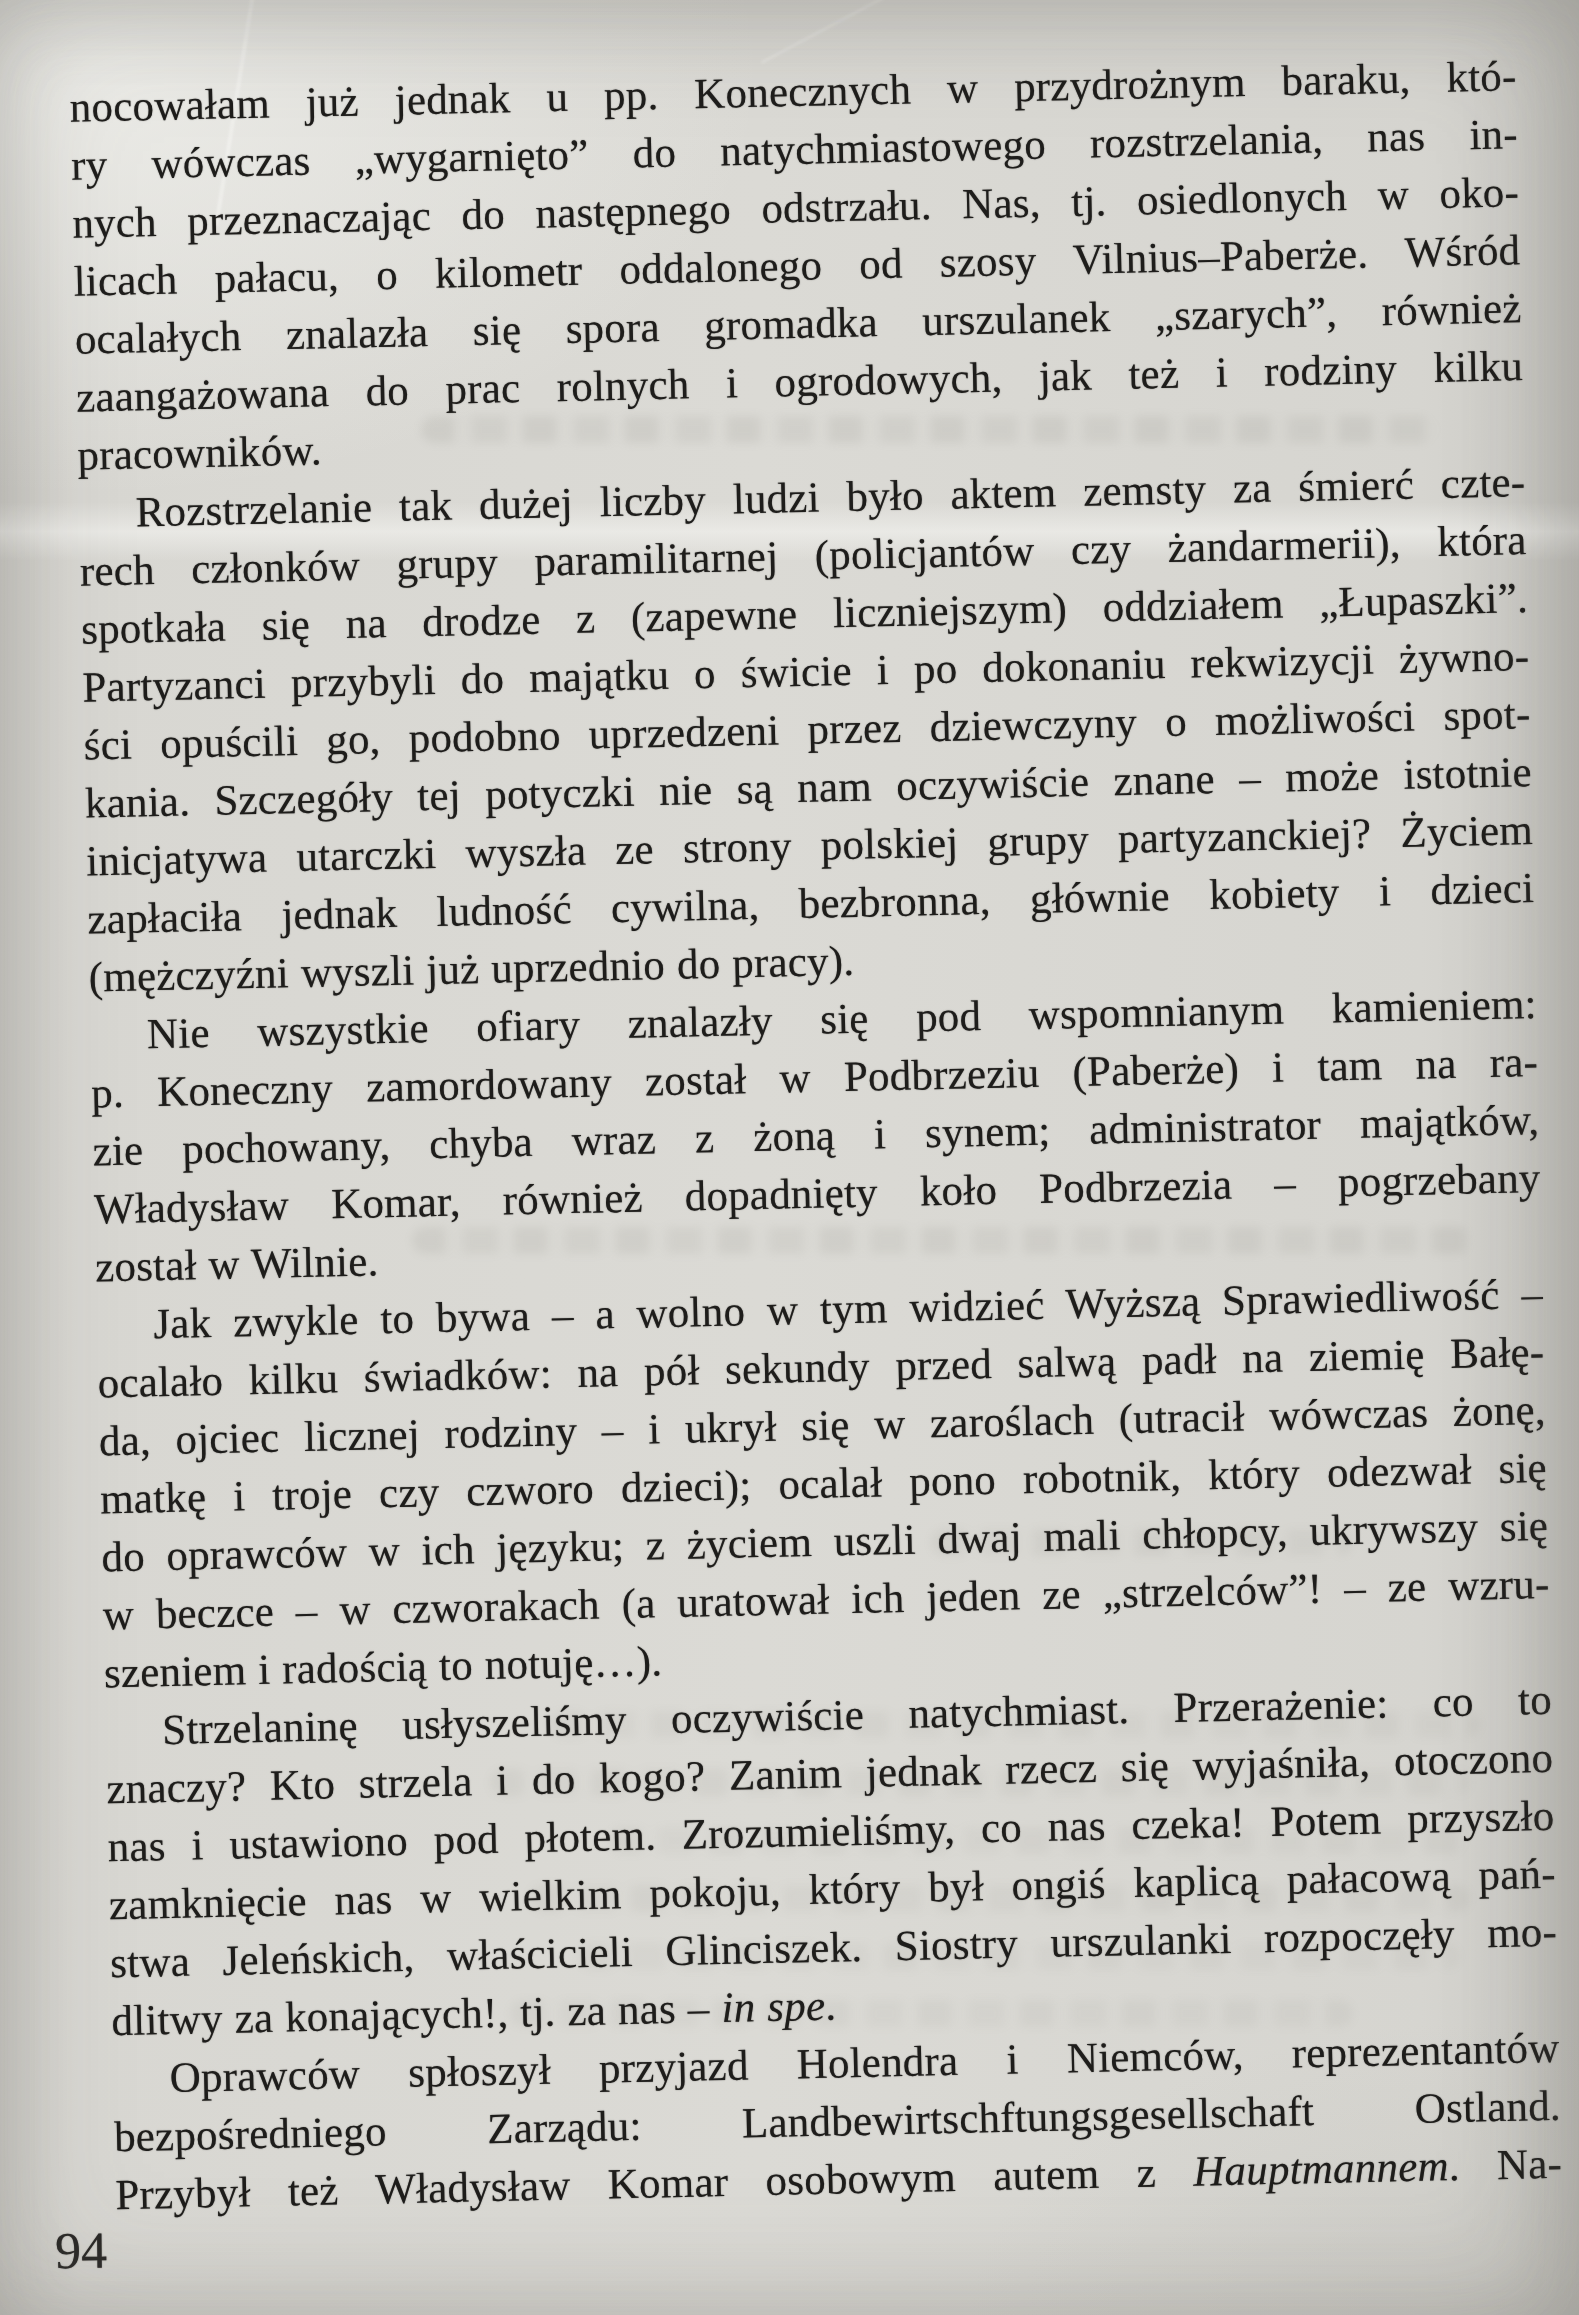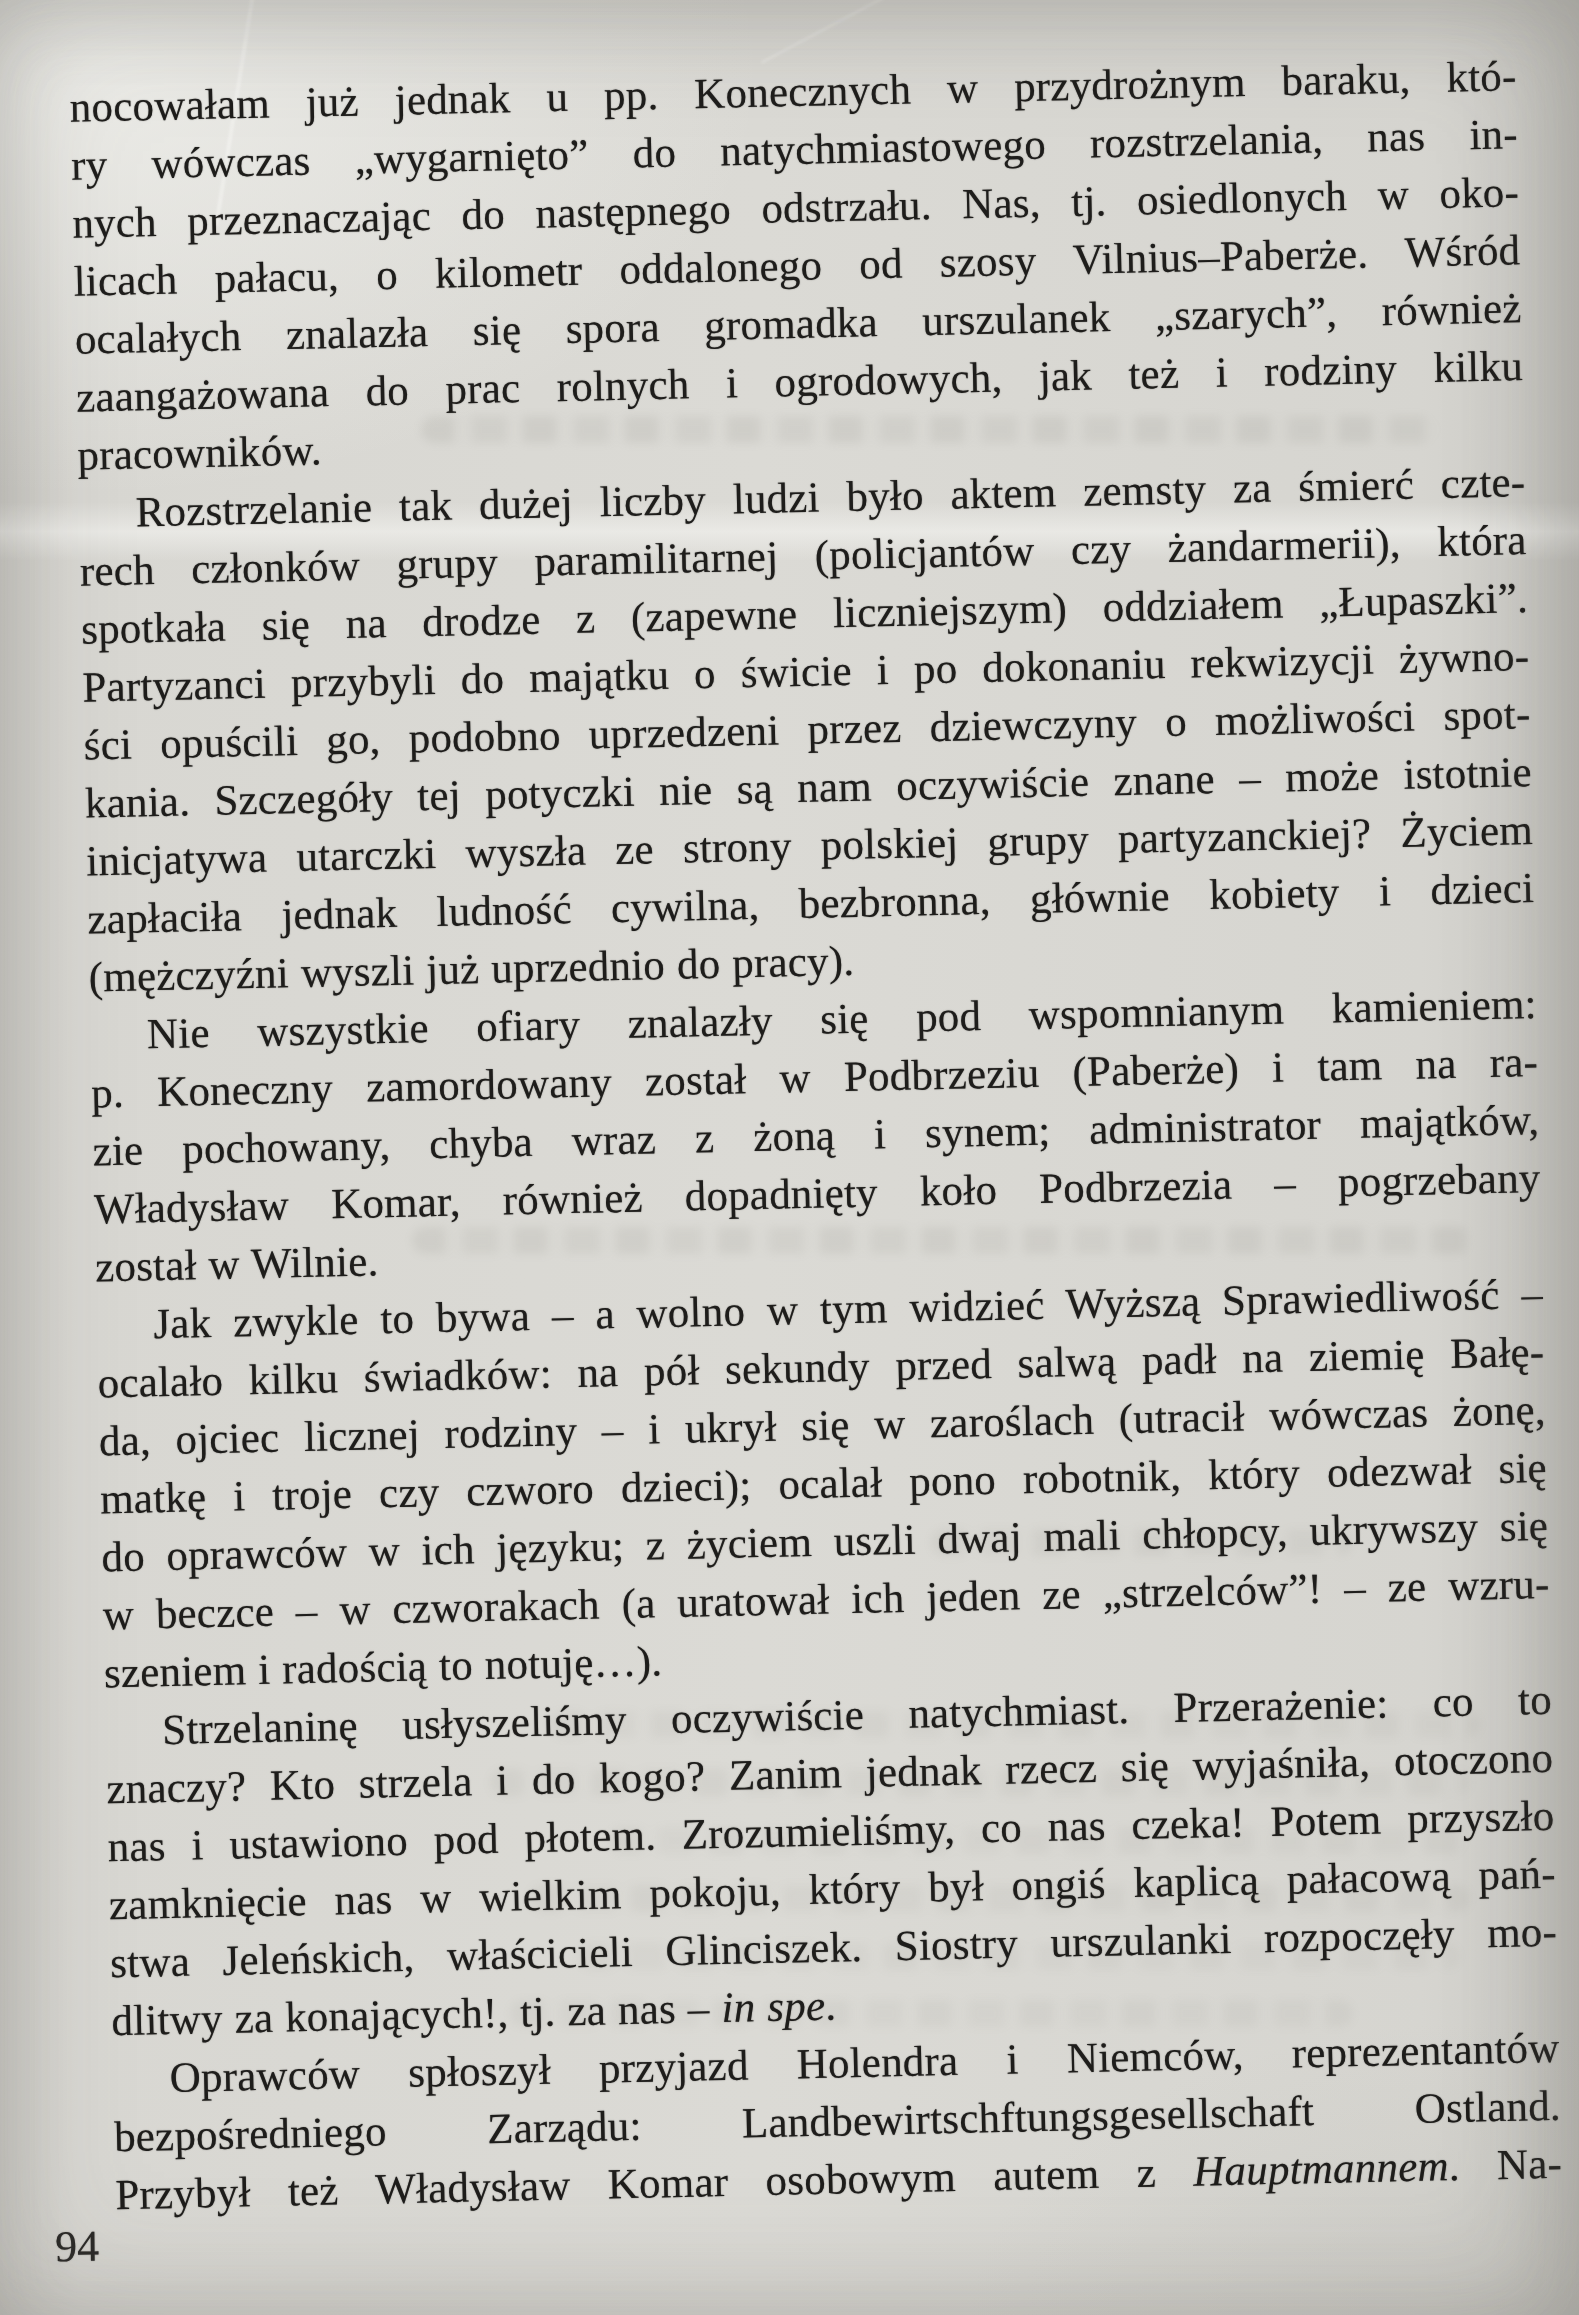--- a/index.html
+++ b/index.html
@@ -76,21 +76,21 @@
     text-align: left;
     text-align-last: left;
   }
   .line.indent { padding-left: 57px; }
   .italic { font-style: italic; }
 
   .page-number {
     position: absolute;
     left: 55px;
     top: 2221px;
-    font-size: 44px;
+    font-size: 52px;
     color: #2a2927;
     text-shadow: 0 0 1.2px rgba(40,38,35,0.6);
     transform: rotate(-0.6deg);
     font-family: Liberation Serif, serif;
   }
 
   
   .ghost {
     position: absolute;
     height: 27.4px;

